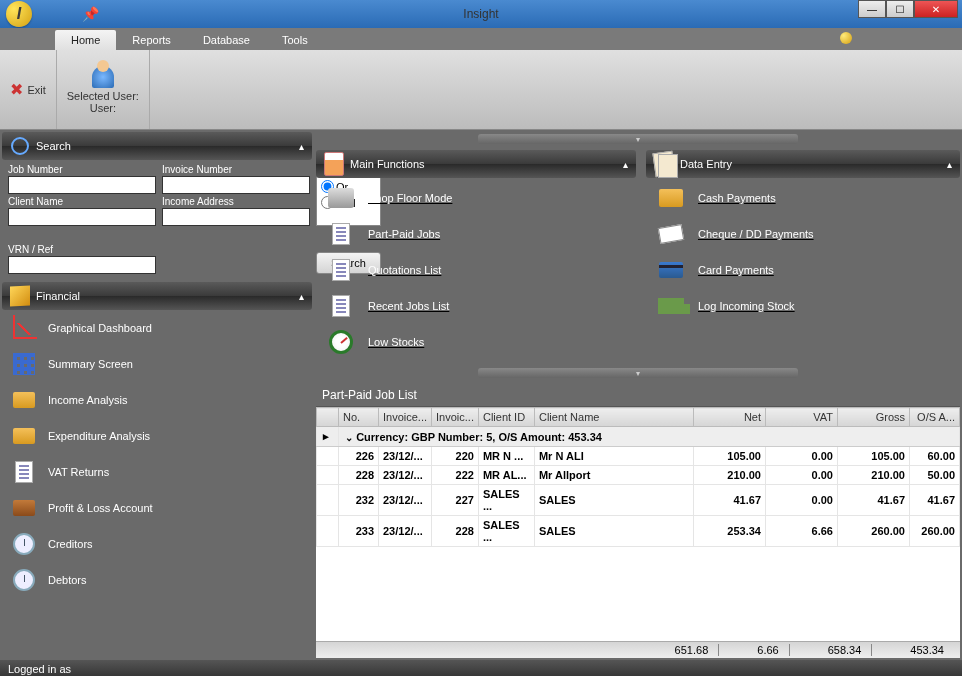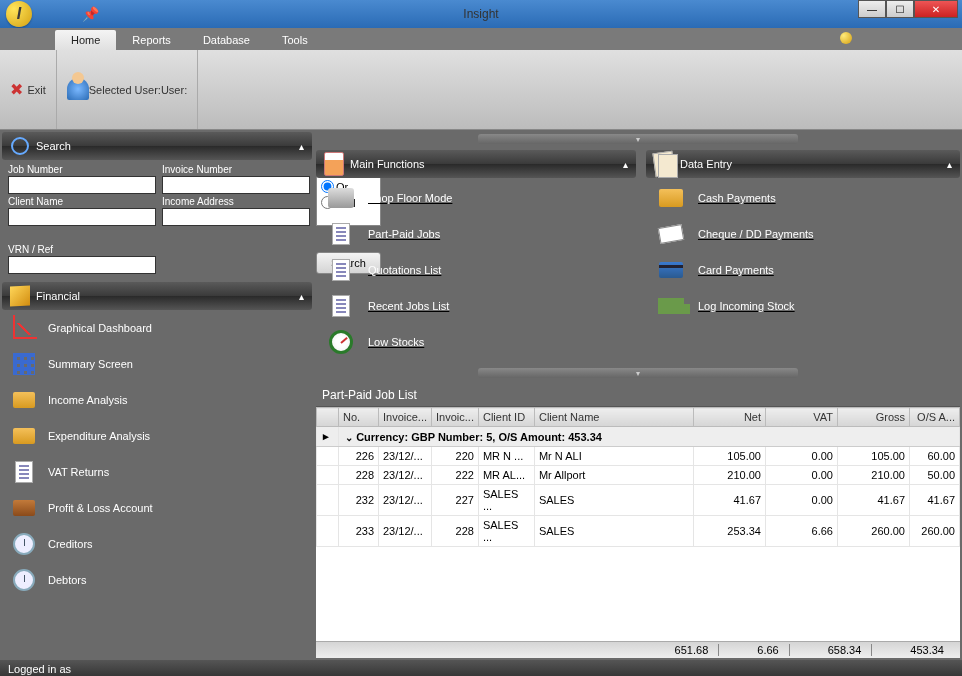--- a/index.html
+++ b/index.html
@@ -15,21 +15,21 @@
   .titlebar .pin { margin-left: 50px; color: #8ab; font-size: 14px; }
   
   
   .tabs { height: 22px; background: #7a7a7a; display: flex; align-items: flex-end; padding-left: 55px; position: relative; }
   .tab { padding: 4px 16px; color: #fff; font-size: 11px; cursor: pointer; }
   .tab.active { background: linear-gradient(#f4f4f4,#e0e0e0); color: #222; border-radius: 2px 2px 0 0; text-align: center; }
   .tabs .yellowdot { position: absolute; right: 110px; top: 4px; width: 12px; height: 12px; background: radial-gradient(circle at 30% 30%, #ffea7a, #d4a012); border-radius: 50%; }
   
   
   .ribbon { height: 80px; background: linear-gradient(#e0e0e0,#bcbcbc); display: flex; border-bottom: 1px solid #888; }
-  .ribgrp { border-right: 1px solid #aaa; padding: 4px 10px; display: flex; align-items: center; justify-content: center; font-size: 10px; color: #333; }
+  .ribgrp { border-right: 1px solid #aaa; padding: 4px 10px; display: flex; flex-direction: column; align-items: center; justify-content: center; font-size: 10px; color: #333; }
   .ribgrp .ico { font-size: 18px; margin-bottom: 2px; }
   .ribgrp.exit { flex-direction: row; gap: 4px; }
   .ribgrp.exit .ico { color: #c33; font-size: 16px; margin: 0; }
   .ribgrp.user .ico { width: 22px; height: 22px; background: radial-gradient(circle, #7ab8ff, #2a6bb5); border-radius: 50% 50% 10% 10%; position: relative; }
   .ribgrp.user .ico::before { content:''; position:absolute; top:-6px; left:5px; width:12px; height:12px; background:#f4c892; border-radius:50%; }
   
   
   .main { display: flex; height: 530px; background: #6a6a6a; padding: 2px; gap: 4px; }
   
   
@@ -65,21 +65,21 @@
   
   .splitter { height: 10px; background: linear-gradient(#888,#666); border-radius:3px; margin: 2px 0; display:flex; align-items:center; justify-content:center; color:#ccc; font-size:8px; width: 320px; align-self:center;}
   
   
   .tablebox { flex:1; display:flex; flex-direction:column; background:#777; }
   .tabletitle { color:#fff; padding:4px 6px; font-size:12px; background:#6a6a6a; border-bottom:1px solid #555;}
   .grid { flex:1; background:#fff; overflow:auto; }
   table { width:100%; border-collapse:collapse; }
   thead th { background: linear-gradient(#eee,#d5d5d5); border:1px solid #bbb; font-weight:normal; font-size:11px; padding:3px 4px; text-align:left; color:#333;}
   .grouprow td { background:#eee; font-weight:bold; padding:3px 6px; border-bottom:1px solid #ccc; }
-  tbody td { border:1px solid #e5e5e5; padding:3px 4px; font-size:11px; }
+  tbody td { border:1px solid #e5e5e5; padding:3px 4px; font-size:11px;font-weight:bold; }
   tbody td.num { text-align:right; }
   .tfoot { background: linear-gradient(#d5d5d5,#eee); border-top:1px solid #aaa; display:flex; justify-content:flex-end; padding:2px 6px; gap:38px; font-size:11px;}
   .tfoot span { border-right:1px solid #888; padding-right:10px;}
   .tfoot span:last-child { border:none; }
   
   
   .statusbar { height: 18px; background: linear-gradient(#555,#333); color:#fff; font-size:11px; padding:2px 8px; display:flex; align-items:center; }
   
   
   .ic-search::before{content:'';display:block;width:14px;height:14px;border:2px solid #6af;border-radius:50%;position:relative;}

